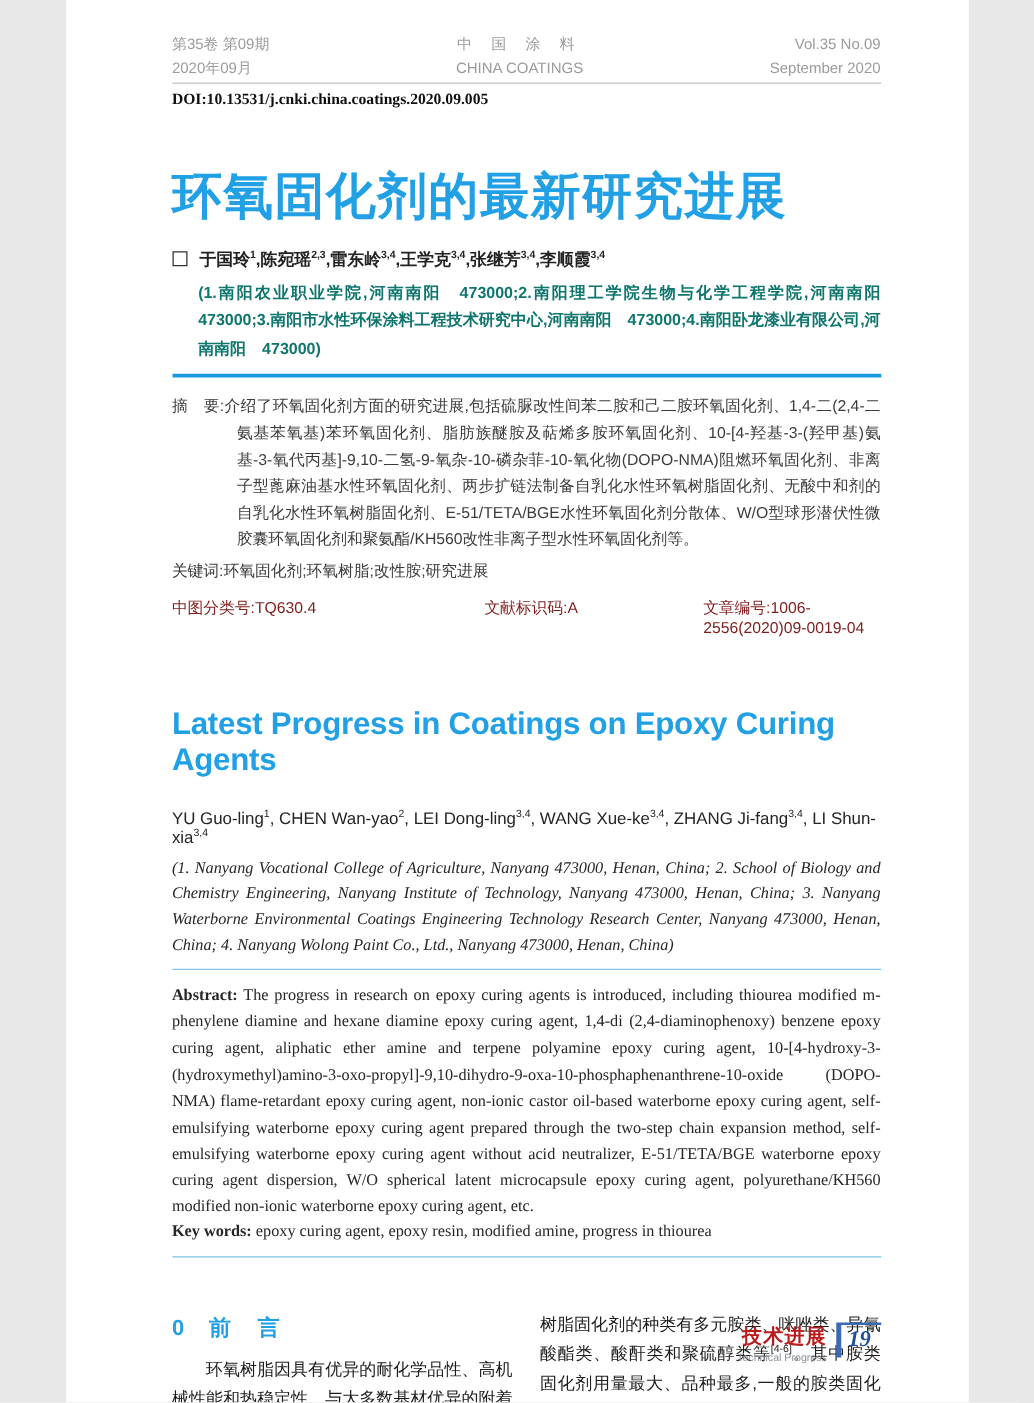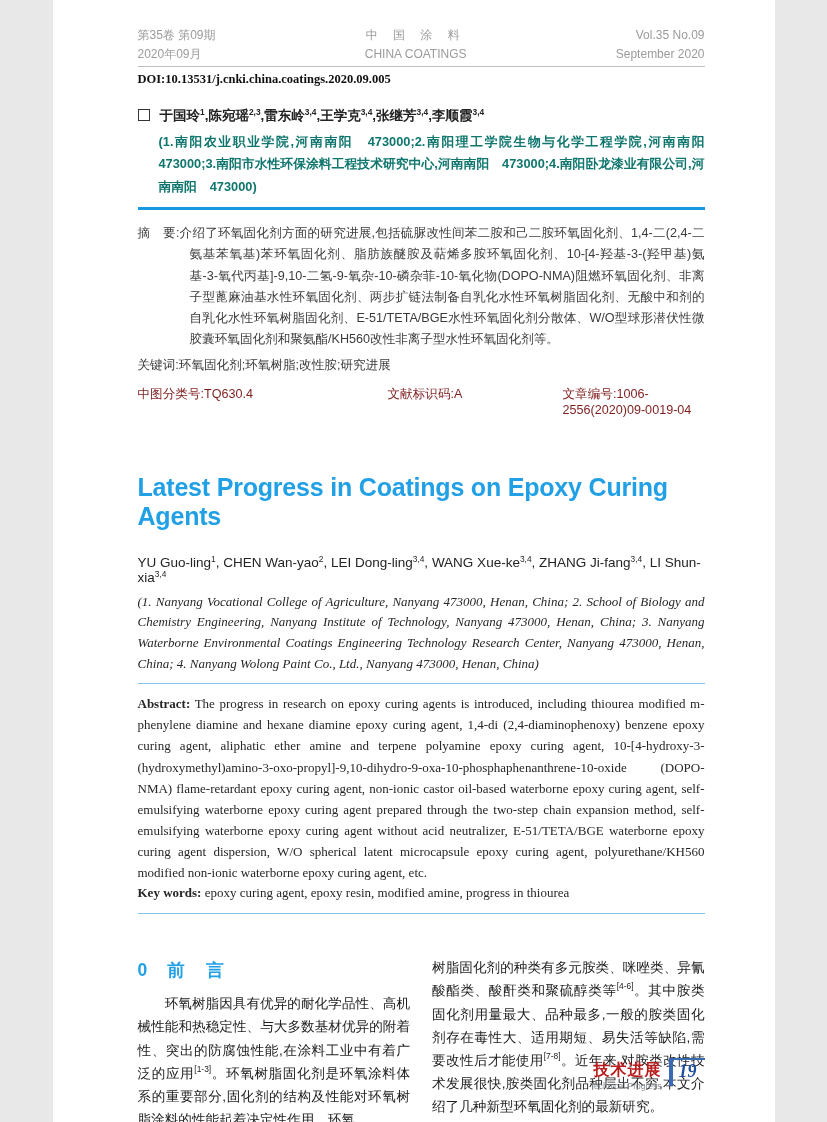--- a/index.html
+++ b/index.html
@@ -106,20 +106,21 @@
         <div class="jname-cn">中 国 涂 料</div>
         <div>CHINA COATINGS</div>
       </div>
       <div class="cell right">
         <div>Vol.35 No.09</div>
         <div>September 2020</div>
       </div>
     </div>
     <div class="doi">DOI:10.13531/j.cnki.china.coatings.2020.09.005</div>
 
+    <h1 class="title-cn" style="margin-bottom:0;">环氧固化剂的最新研究进展</h1>
     <div class="authors-cn">
       <span class="author-marker"></span>
       <span><span>于国玲<sup>1</sup></span>,<span>陈宛瑶<sup>2,3</sup></span>,<span>雷东岭<sup>3,4</sup></span>,<span>王学克<sup>3,4</sup></span>,<span>张继芳<sup>3,4</sup></span>,<span>李顺霞<sup>3,4</sup></span></span>
     </div>
     <div class="affil-cn">(1.南阳农业职业学院,河南南阳　473000;2.南阳理工学院生物与化学工程学院,河南南阳　473000;3.南阳市水性环保涂料工程技术研究中心,河南南阳　473000;4.南阳卧龙漆业有限公司,河南南阳　473000)</div>
     <div class="rule-thick"></div>
 
     <div class="abstract-cn">
       <span class="lbl">摘　要:</span><span>介绍了环氧固化剂方面的研究进展,包括硫脲改性间苯二胺和己二胺环氧固化剂、1,4-二(2,4-二氨基苯氧基)苯环氧固化剂、脂肪族醚胺及萜烯多胺环氧固化剂、10-[4-羟基-3-(羟甲基)氨基-3-氧代丙基]-9,10-二氢-9-氧杂-10-磷杂菲-10-氧化物(DOPO-NMA)阻燃环氧固化剂、非离子型蓖麻油基水性环氧固化剂、两步扩链法制备自乳化水性环氧树脂固化剂、无酸中和剂的自乳化水性环氧树脂固化剂、E-51/TETA/BGE水性环氧固化剂分散体、W/O型球形潜伏性微胶囊环氧固化剂和聚氨酯/KH560改性非离子型水性环氧固化剂等。</span>
     </div>

